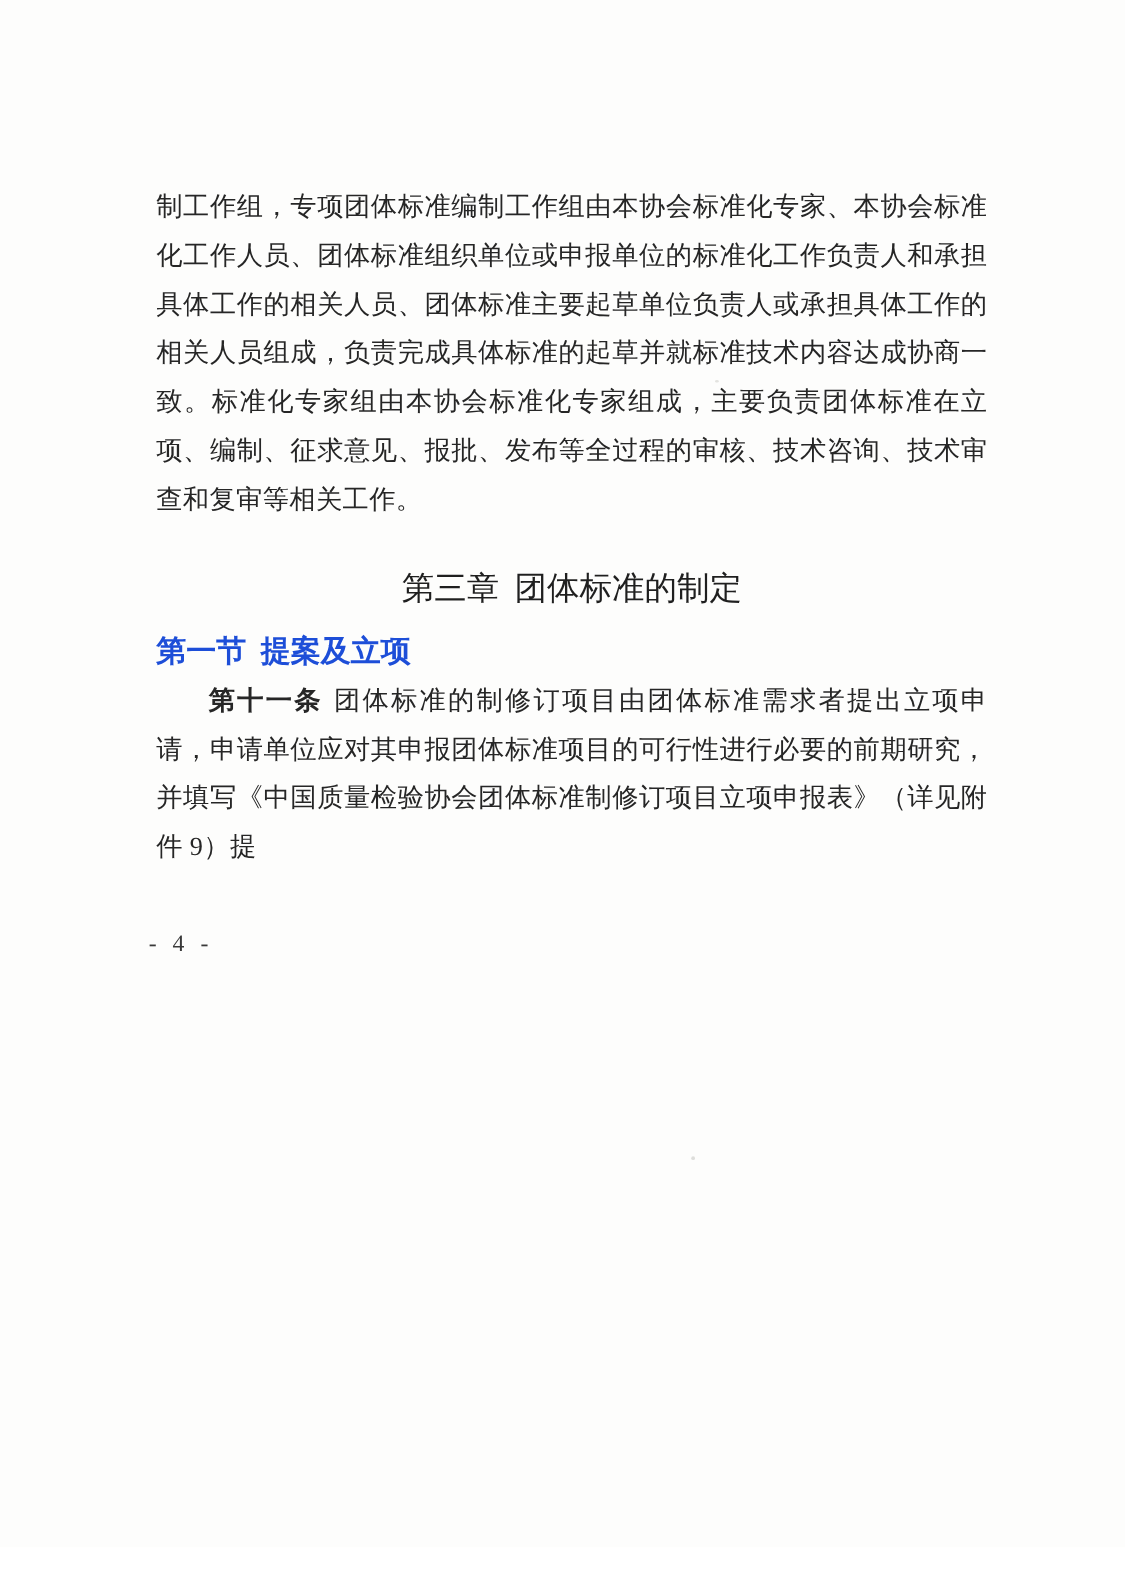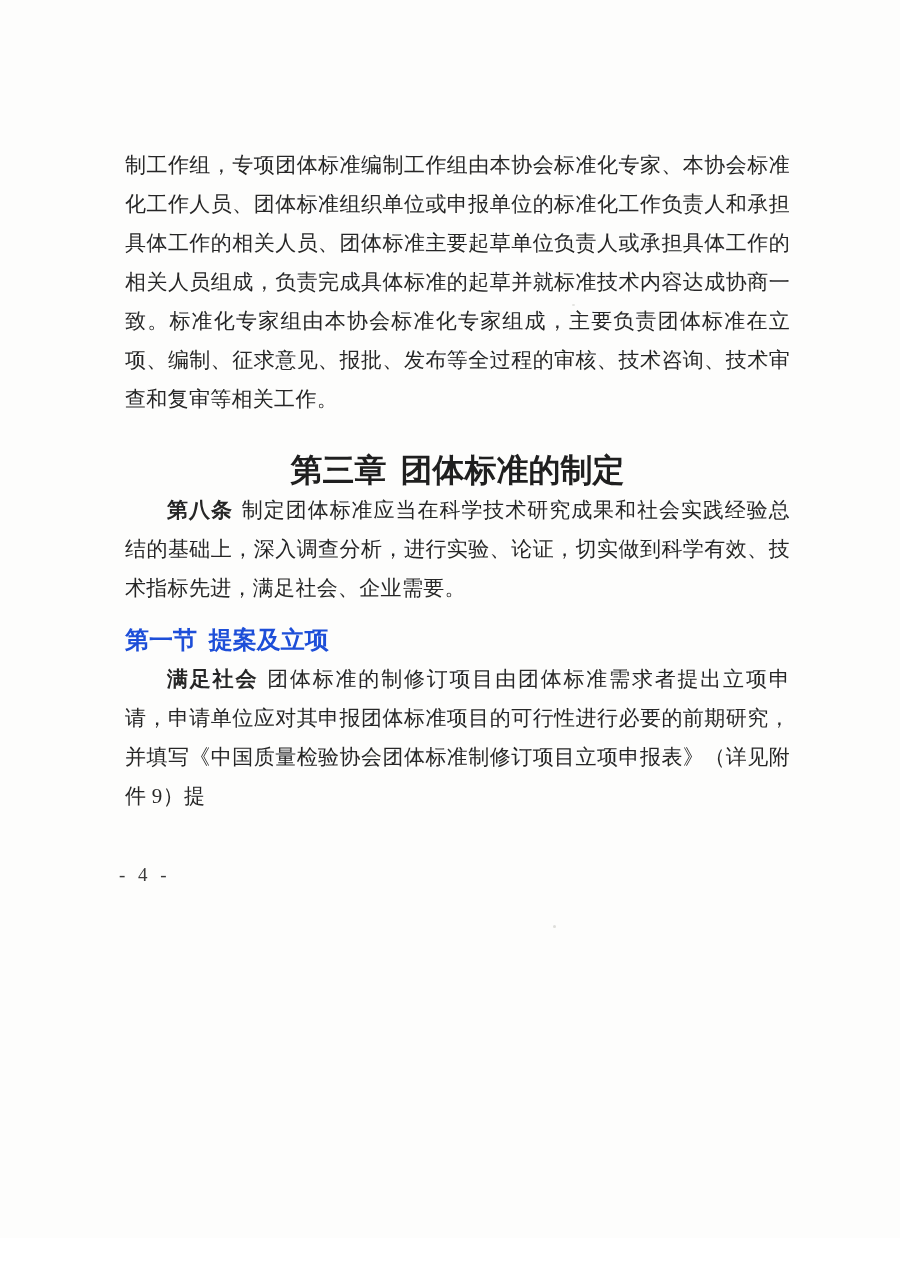--- a/index.html
+++ b/index.html
@@ -35,22 +35,22 @@
     text-indent: 42px;
   }
   .article-label {
     font-family: "Liberation Sans", "DejaVu Sans", sans-serif;
     font-weight: 700;
     margin-right: 9px;
   }
   h1.chapter-heading {
     margin: 31px 0 0 0;
     font-family: "Liberation Sans", "DejaVu Sans", sans-serif;
-    font-weight: 700;
-    font-size: 32px;
+    font-weight: 400;
+    font-size: 26px;
     line-height: 40px;
     text-align: center;
     word-spacing: 5px;
     color: #1f1f1f;
   }
   h2.section-heading {
     margin: 13px 0 0 0;
     font-family: "Liberation Sans", "DejaVu Sans", sans-serif;
     font-weight: 700;
     font-size: 24px;
@@ -83,30 +83,27 @@
 </head>
 <body>
 
 <div class="page">
   <div class="content">
 
     <p class="body-par">制工作组，专项团体标准编制工作组由本协会标准化专家、本协会标准化工作人员、团体标准组织单位或申报单位的标准化工作负责人和承担具体工作的相关人员、团体标准主要起草单位负责人或承担具体工作的相关人员组成，负责完成具体标准的起草并就标准技术内容达成协商一致。标准化专家组由本协会标准化专家组成，主要负责团体标准在立项、编制、征求意见、报批、发布等全过程的审核、技术咨询、技术审查和复审等相关工作。</p>
 
     <h1 class="chapter-heading">第三章 团体标准的制定</h1>
 
-    <p class="body-par indent spacing-a8">
-      <span class="article-label">第八条</span><span>制定团体标准应当在科学技术研究成果和社会实践经验总结的基础上，深入调查分析，进行实验、论证，切实做到科学有效、技术指标先进，满足社会、企业需要。</span>
-    </p>
 
 
 
     <h2 class="section-heading">第一节 提案及立项</h2>
 
     <p class="body-par indent spacing-a11">
-      <span class="article-label">满足社会</span><span>团体标准的制修订项目由团体标准需求者提出立项申请，申请单位应对其申报团体标准项目的可行性进行必要的前期研究，并填写《中国质量检验协会团体标准制修订项目立项申报表》（详见附件 9）提</span>
+      <span class="article-label">第十一条</span><span>团体标准的制修订项目由团体标准需求者提出立项申请，申请单位应对其申报团体标准项目的可行性进行必要的前期研究，并填写《中国质量检验协会团体标准制修订项目立项申报表》（详见附件 9）提</span>
     </p>
 
     <div class="page-number">- 4 -</div>
   </div>
 
   <div class="speck speck1"></div>
   <div class="speck speck2"></div>
 </div>
 
 </body></html>

